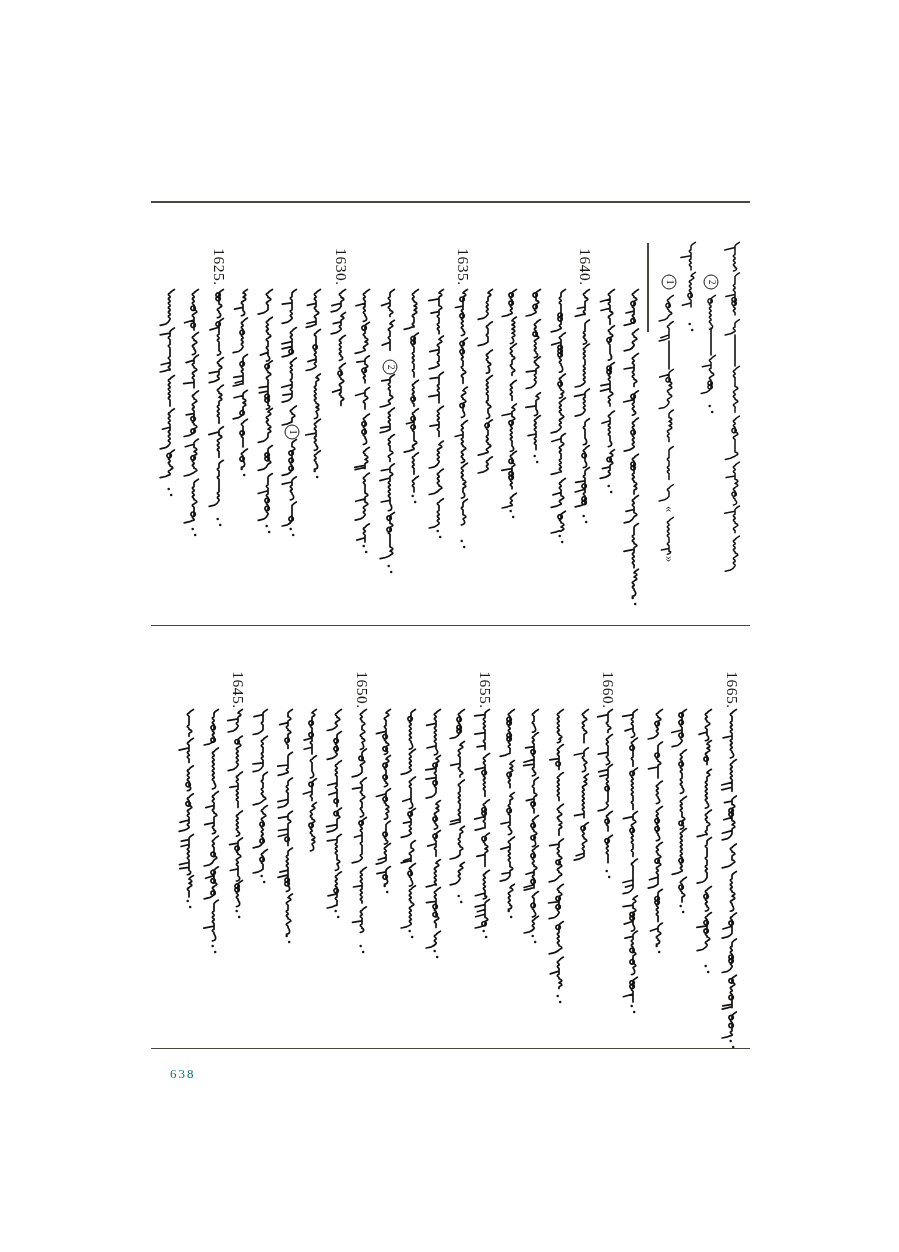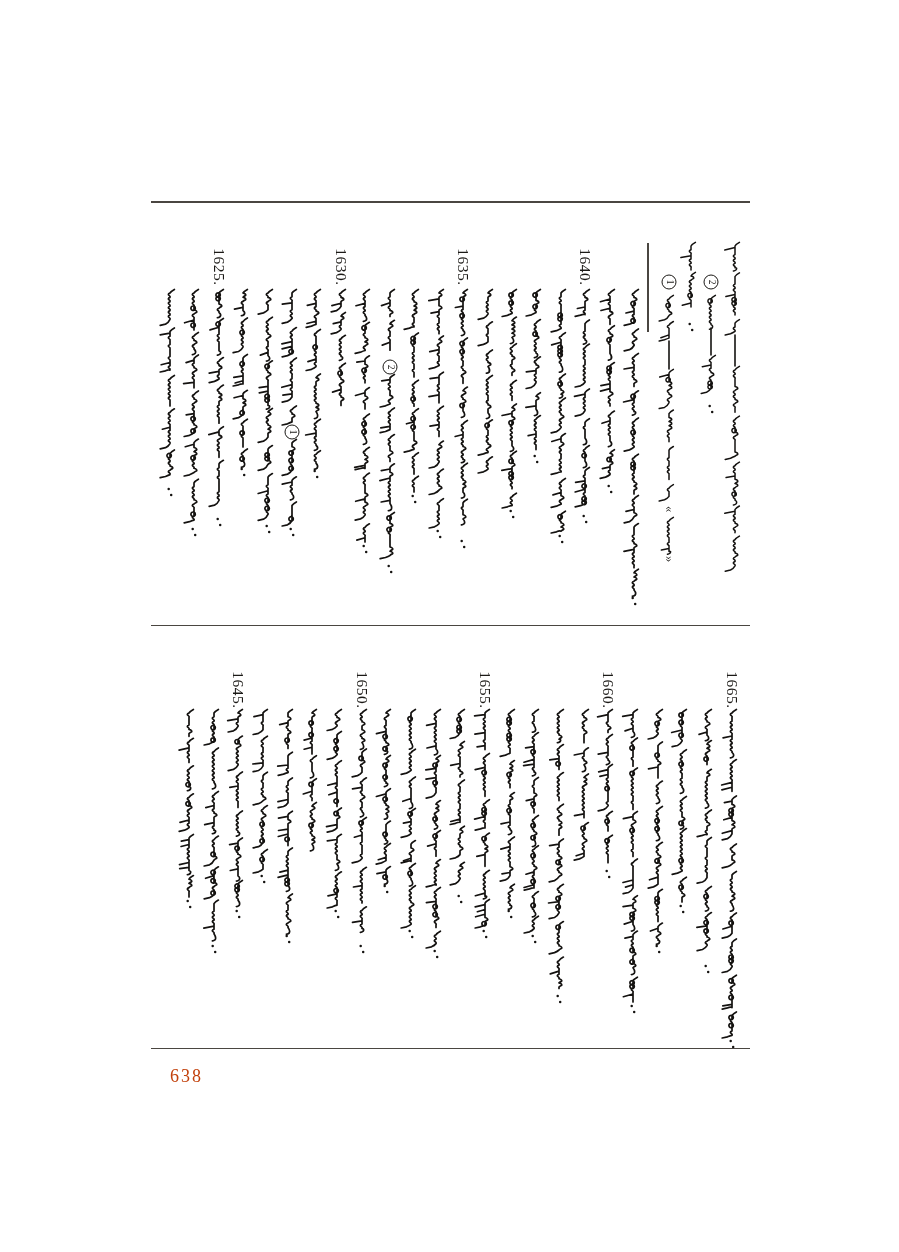--- a/index.html
+++ b/index.html
@@ -15,21 +15,21 @@
   .vrule{position:absolute;width:1.5px;background:#4a4641;}
   .rot{
     position:absolute;white-space:nowrap;
     transform:translate(-50%,-50%) rotate(90deg);
     font-family:"Liberation Serif", serif;
     color:#1b1916;
   }
   .line-num{font-size:15.5px;letter-spacing:0.5px;}
   .pagenum{
     position:absolute;left:170px;top:1066px;
-    font-size:18px;letter-spacing:2px;color:#c2410c;
+    font-size:13px;letter-spacing:2px;color:#0f766e;
     font-family:"Liberation Serif", serif;
   }
   .cmark{
     position:absolute;width:13px;height:13px;
     border:1.2px solid #1b1916;border-radius:50%;
     font-size:9.5px;line-height:13px;text-align:center;
     color:#1b1916;background:#fff;
     transform:translate(-50%,-50%) rotate(90deg);
     font-family:"Liberation Serif", serif;
   }

